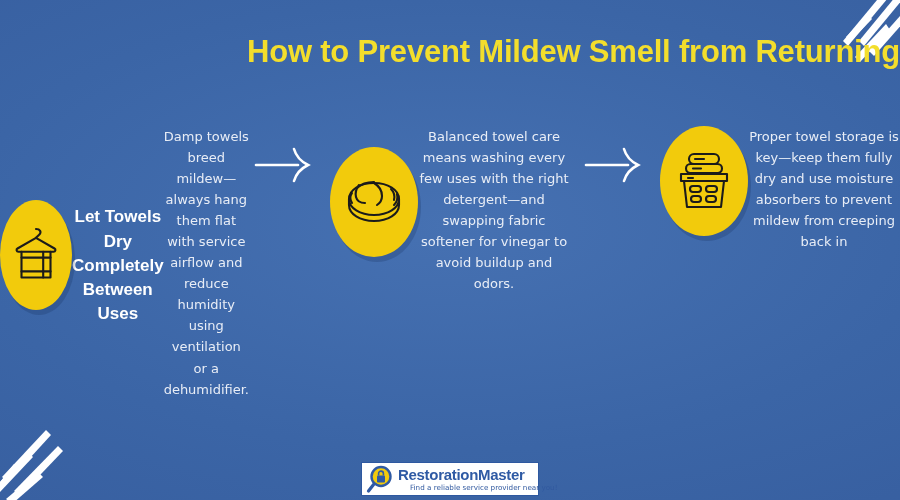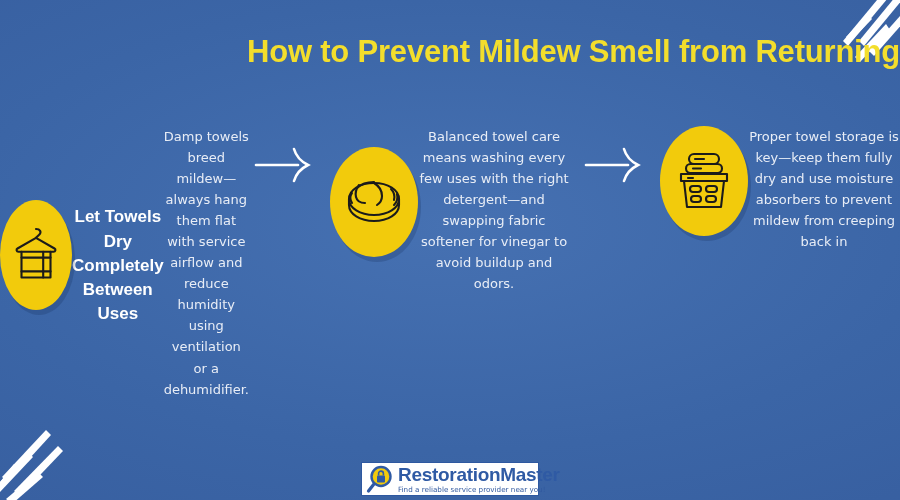--- a/index.html
+++ b/index.html
@@ -116,31 +116,32 @@
     border: 1px solid #2E58A0;
     display: flex;
     align-items: center;
     padding: 0 4px;
     box-sizing: border-box;
   }
   .logo-mark { flex: none; width: 30px; height: 30px; }
   .logo-text { margin-left: 2px; line-height: 1; }
   .logo-name {
     color: #2F5AA4;
-    font-size: 19px;
+    font-size: 15px;
     font-weight: bold;
     letter-spacing: -0.3px;
     white-space: nowrap;
   }
   .logo-tagline {
     color: #31599F;
     font-size: 7.2px;
     margin-top: 2px;
     white-space: nowrap;
     font-family: "DejaVu Sans", sans-serif;
+    margin-left: 12px;
   }
 </style>
 </head>
 <body>
 
 <div id="infographic">
 
   <svg class="deco deco-tr" width="100" height="70" viewBox="0 0 100 70">
     <g fill="#FFFFFF">
       <path d="M92 2 L98 6 L60 52 L55 47 Z"></path>

